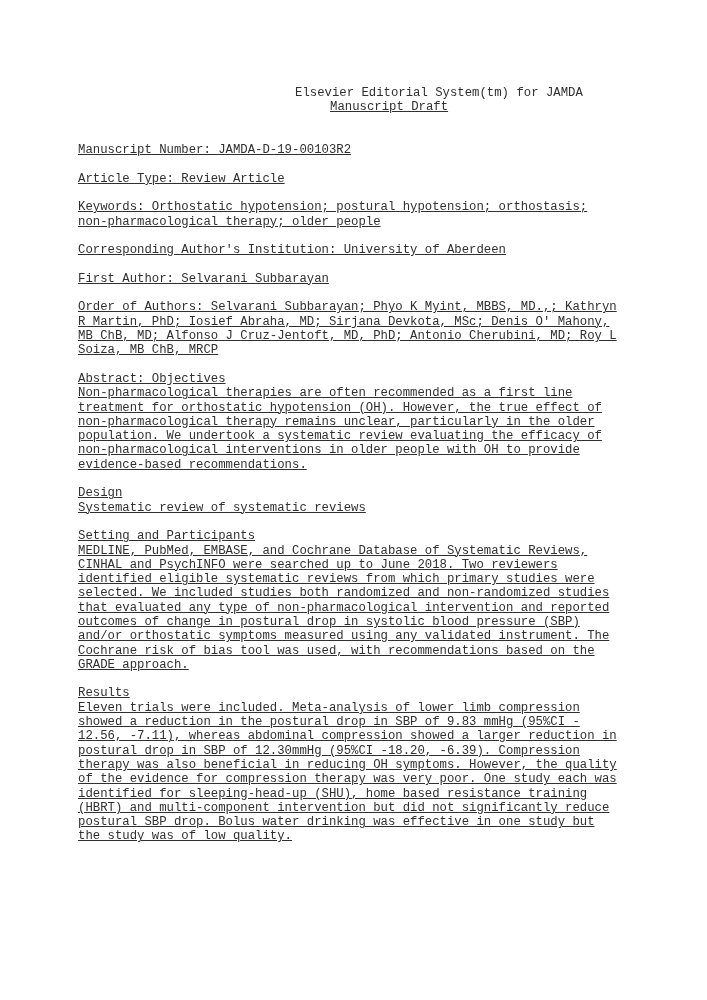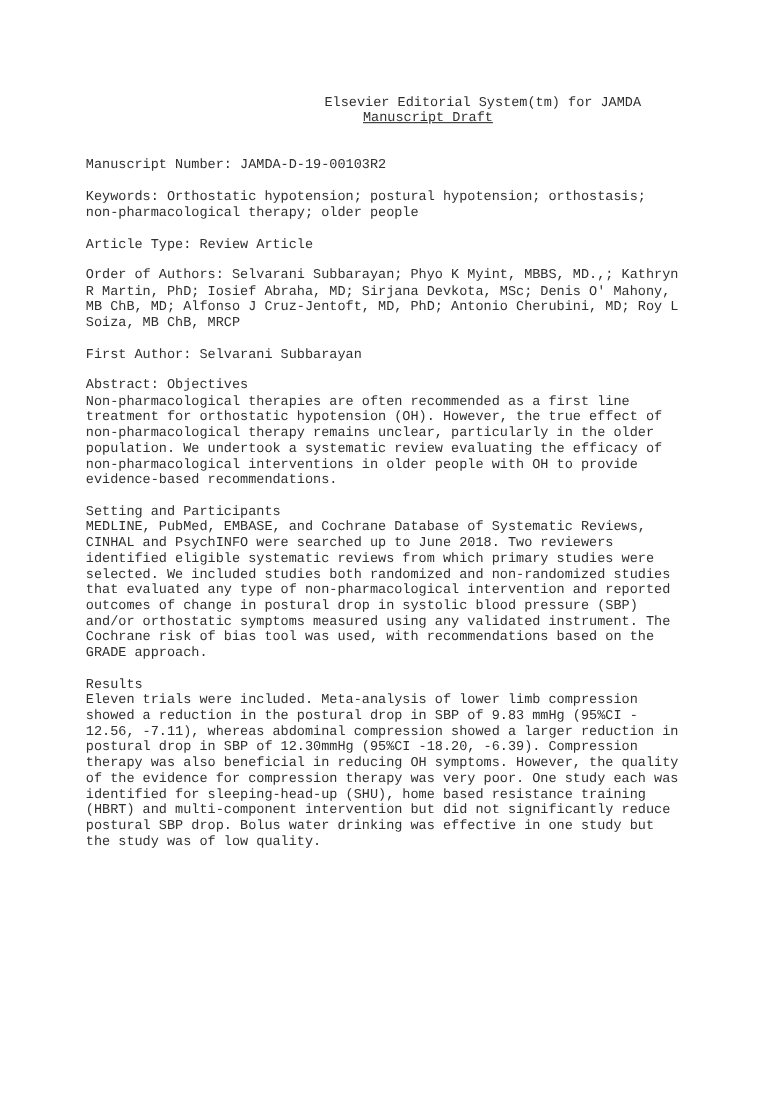--- a/index.html
+++ b/index.html
@@ -16,57 +16,61 @@
     line-height: 14.3px;
     color: #303030;
     overflow: hidden;
   }
   .doc-header { margin: 0 0 28.6px 0; }
   .doc-header .line-1 { margin-left: 217px; white-space: pre; }
   .doc-header .line-2 { margin-left: 252px; white-space: pre; text-decoration: underline; }
   .para {
     white-space: pre;
     margin: 0 0 14.3px 0;
+    text-decoration: underline;
   }
 </style>
 </head>
 <body>
 
 <div class="page">
 
   <div class="doc-header">
     <div class="line-1">Elsevier Editorial System(tm) for JAMDA</div>
     <div class="line-2">Manuscript Draft</div>
   </div>
 
   <div class="para">Manuscript Number: JAMDA-D-19-00103R2</div>
 
 
+  <div class="para">Article Type: Review Article</div>
+
   <div class="para">Keywords: Orthostatic hypotension; postural hypotension; orthostasis;
 non-pharmacological therapy; older people</div>
 
-  <div class="para">Article Type: Review Article</div>
 
+  <div class="para">Corresponding Author's Institution: University of Aberdeen</div>
 
+  <div class="para">First Author: Selvarani Subbarayan</div>
 
   <div class="para">Order of Authors: Selvarani Subbarayan; Phyo K Myint, MBBS, MD.,; Kathryn
 R Martin, PhD; Iosief Abraha, MD; Sirjana Devkota, MSc; Denis O' Mahony,
 MB ChB, MD; Alfonso J Cruz-Jentoft, MD, PhD; Antonio Cherubini, MD; Roy L
 Soiza, MB ChB, MRCP</div>
-
-  <div class="para">First Author: Selvarani Subbarayan</div>
 
   <div class="para">Abstract: Objectives
 Non-pharmacological therapies are often recommended as a first line
 treatment for orthostatic hypotension (OH). However, the true effect of
 non-pharmacological therapy remains unclear, particularly in the older
 population. We undertook a systematic review evaluating the efficacy of
 non-pharmacological interventions in older people with OH to provide
 evidence-based recommendations.</div>
 
+  <div class="para">Design
+Systematic review of systematic reviews</div>
 
   <div class="para">Setting and Participants
 MEDLINE, PubMed, EMBASE, and Cochrane Database of Systematic Reviews,
 CINHAL and PsychINFO were searched up to June 2018. Two reviewers
 identified eligible systematic reviews from which primary studies were
 selected. We included studies both randomized and non-randomized studies
 that evaluated any type of non-pharmacological intervention and reported
 outcomes of change in postural drop in systolic blood pressure (SBP)
 and/or orthostatic symptoms measured using any validated instrument. The
 Cochrane risk of bias tool was used, with recommendations based on the

